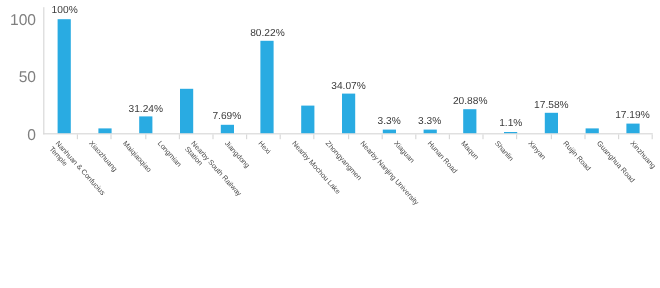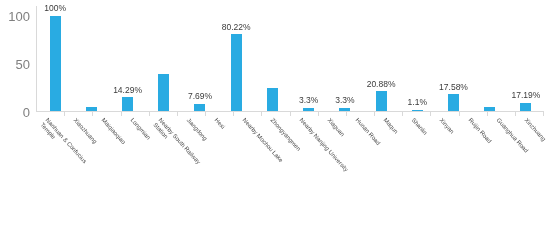--- a/index.html
+++ b/index.html
@@ -163,37 +163,41 @@
     <div id="bars">
         <div class="bar-slot">
           <div class="bar" style="height: 95.4545px; background: rgb(41, 171, 226);"></div>
           <div class="bar-value" style="bottom: 98.4545px;">100%</div>
         </div>
         <div class="bar-slot">
           <div class="bar" style="height: 4.2px; background: rgb(41, 171, 226);"></div>
         </div>
         <div class="bar-slot">
           <div class="bar" style="height: 13.6405px; background: rgb(41, 171, 226);"></div>
-          <div class="bar-value" style="bottom: 16.6405px;">14.29%</div>
+          <div class="bar-value" style="bottom: 16.6405px;">31.24%</div>
         </div>
         <div class="bar-slot">
           <div class="bar" style="height: 36.7118px; background: rgb(41, 171, 226);"></div>
         </div>
         <div class="bar-slot">
           <div class="bar" style="height: 7.34045px; background: rgb(41, 171, 226);"></div>
           <div class="bar-value" style="bottom: 10.3405px;">7.69%</div>
         </div>
         <div class="bar-slot">
           <div class="bar" style="height: 76.5736px; background: rgb(41, 171, 226);"></div>
           <div class="bar-value" style="bottom: 79.5736px;">80.22%</div>
         </div>
         <div class="bar-slot">
           <div class="bar" style="height: 23.0809px; background: rgb(41, 171, 226);"></div>
         </div>
         <div class="bar-slot">
+          <div class="bar" style="height: 32.5214px; background: rgb(41, 171, 226);"></div>
+          <div class="bar-value" style="bottom: 35.5214px;">34.07%</div>
+        </div>
+        <div class="bar-slot">
           <div class="bar" style="height: 3.15px; background: rgb(41, 171, 226);"></div>
           <div class="bar-value" style="bottom: 6.15px;">3.3%</div>
         </div>
         <div class="bar-slot">
           <div class="bar" style="height: 3.15px; background: rgb(41, 171, 226);"></div>
           <div class="bar-value" style="bottom: 6.15px;">3.3%</div>
         </div>
         <div class="bar-slot">
           <div class="bar" style="height: 19.9309px; background: rgb(41, 171, 226);"></div>
           <div class="bar-value" style="bottom: 22.9309px;">20.88%</div>

